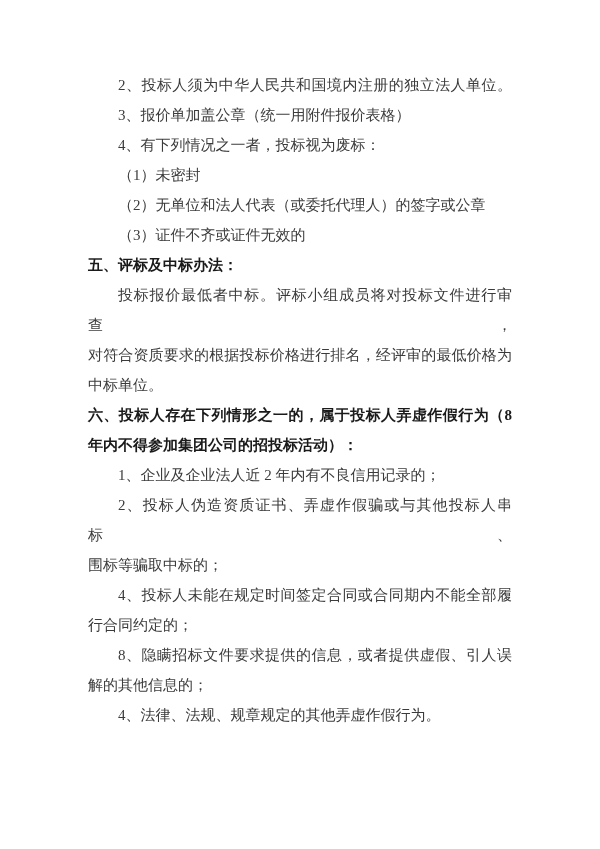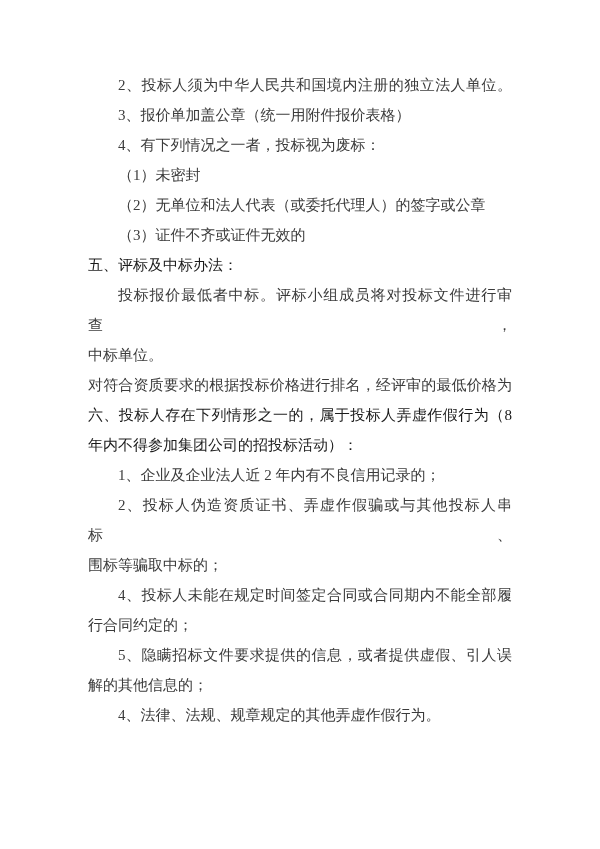--- a/index.html
+++ b/index.html
@@ -25,46 +25,46 @@
     padding: 0;
     font-size: 15px;
     line-height: 30px;
     color: #3b3b3b;
     white-space: normal;
   }
   .indent {
     text-indent: 2em;
   }
   .heading {
-    font-weight: normal;
+    font-weight: bold;
     color: #1a1a1a;
   }
   .full {
     text-align: justify;
     text-align-last: justify;
     text-justify: inter-character;
   }
 </style>
 </head>
 <body>
 
 <div class="page">
   <p class="line indent full">2、投标人须为中华人民共和国境内注册的独立法人单位。</p>
   <p class="line indent">3、报价单加盖公章（统一用附件报价表格）</p>
   <p class="line indent">4、有下列情况之一者，投标视为废标：</p>
   <p class="line indent">（1）未密封</p>
   <p class="line indent">（2）无单位和法人代表（或委托代理人）的签字或公章</p>
   <p class="line indent">（3）证件不齐或证件无效的</p>
   <p class="line heading">五、评标及中标办法：</p>
   <p class="line indent full">投标报价最低者中标。评标小组成员将对投标文件进行审查，</p>
+  <p class="line full">对符合资质要求的根据投标价格进行排名，经评审的最低价格为</p>
   <p class="line">中标单位。</p>
-  <p class="line full">对符合资质要求的根据投标价格进行排名，经评审的最低价格为</p>
   <p class="line heading full">六、投标人存在下列情形之一的，属于投标人弄虚作假行为（8</p>
   <p class="line heading">年内不得参加集团公司的招投标活动）：</p>
   <p class="line indent">1、企业及企业法人近 2 年内有不良信用记录的；</p>
   <p class="line indent full">2、投标人伪造资质证书、弄虚作假骗或与其他投标人串标、</p>
   <p class="line">围标等骗取中标的；</p>
   <p class="line indent full">4、投标人未能在规定时间签定合同或合同期内不能全部履</p>
   <p class="line">行合同约定的；</p>
-  <p class="line indent full">5、隐瞒招标文件要求提供的信息，或者提供虚假、引人误</p>
+  <p class="line indent full">8、隐瞒招标文件要求提供的信息，或者提供虚假、引人误</p>
   <p class="line">解的其他信息的；</p>
   <p class="line indent">4、法律、法规、规章规定的其他弄虚作假行为。</p>
 </div>
 
 </body></html>

